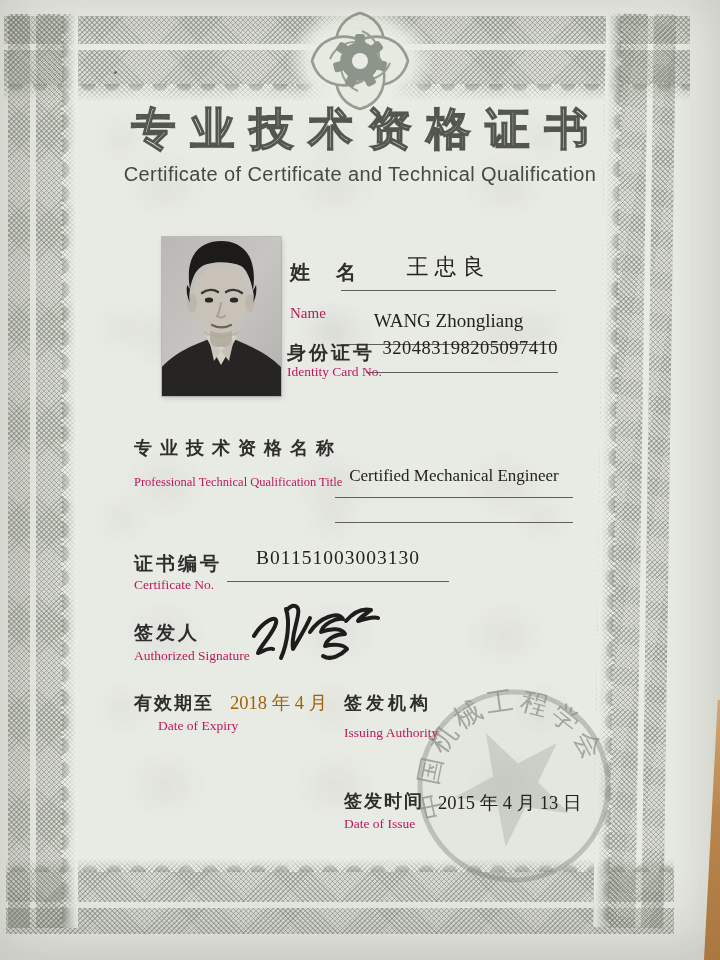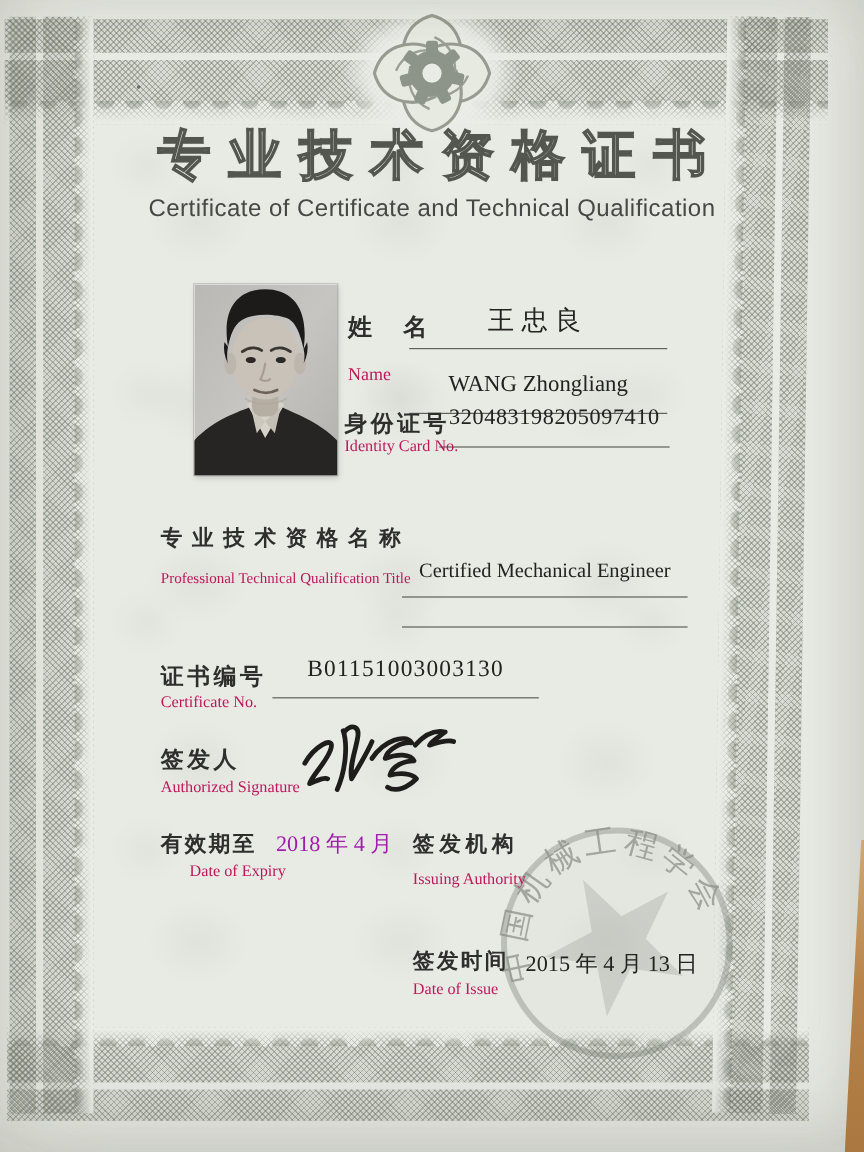--- a/index.html
+++ b/index.html
@@ -111,39 +111,39 @@
   .en{ position:absolute; z-index:3; color:#be185d; }
   .val{ position:absolute; z-index:3; color:#22221f; text-align:center;
         border-bottom:1.5px solid #5f5f5b; }
   .rule{ position:absolute; z-index:3; border-bottom:1.5px solid #5f5f5b; }
 
   .l-name      { left:290px; top:259px; font-size:20px; letter-spacing:26px; }
   .v-name      { left:341px; top:252px; width:215px; height:39px; font-size:22px; letter-spacing:6px; }
   .l-name-en   { left:290px; top:305px; font-size:15px; }
   .v-name-en   { left:341px; top:298px; width:215px; height:35px; font-size:19px;margin-top:12px; }
   .l-id        { left:287px; top:340px; font-size:19px; letter-spacing:3px; }
-  .v-id        { left:366px; top:338px; width:192px; height:35px; font-size:18.5px; letter-spacing:.5px; }
+  .v-id        { left:366px; top:338px; width:192px; height:35px; font-size:18.5px; letter-spacing:.5px;text-align:right; }
   .l-id-en     { left:287px; top:364px; font-size:13.5px; }
 
   .l-qual      { left:134px; top:436px; font-size:18px; letter-spacing:8px; }
   .v-qual      { left:335px; top:430px; width:238px; height:36px; font-size:22px; letter-spacing:2px; }
   .l-qual-en   { left:134px; top:475px; font-size:12.5px; }
   .v-qual-en   { left:335px; top:466px; width:238px; height:32px; font-size:17px; }
   .rule-empty  { left:335px; top:522px; width:238px; height:0; }
 
   .l-cert      { left:134px; top:551px; font-size:19px; letter-spacing:3px; }
   .v-cert      { left:227px; top:547px; width:222px; height:35px; font-size:19.5px; letter-spacing:1px; }
   .l-cert-en   { left:134px; top:577px; font-size:13.5px; }
 
   .l-signer    { left:134px; top:620px; font-size:19px; letter-spacing:3px; }
   .l-signer-en { left:134px; top:648px; font-size:13.5px; }
   .signature   { position:absolute; left:246px; top:594px; width:146px; height:80px; z-index:3; }
 
   .l-expiry    { left:134px; top:691px; font-size:18px; letter-spacing:2px; }
-  .v-expiry    { position:absolute; left:230px; top:690px; z-index:3; font-size:18.5px; color:#a21caf; }
+  .v-expiry    { position:absolute; left:230px; top:690px; z-index:3; font-size:18.5px; color:#a16207; }
   .l-expiry-en { left:134px; top:718px; font-size:13.5px;margin-left:24px; }
   .l-auth      { left:344px; top:691px; font-size:18px; letter-spacing:4px; }
   .l-auth-en   { left:344px; top:725px; font-size:13.5px; }
   .l-issue     { left:344px; top:789px; font-size:18px; letter-spacing:2px; }
   .v-issue     { position:absolute; left:438px; top:790px; z-index:3; font-size:18.5px; color:#22221f; }
   .l-issue-en  { left:344px; top:816px; font-size:13.5px; }
 
   
   .seal{ position:absolute; left:406px; top:678px; width:216px; height:216px; z-index:2;
     opacity:.8; filter:blur(.4px); }

